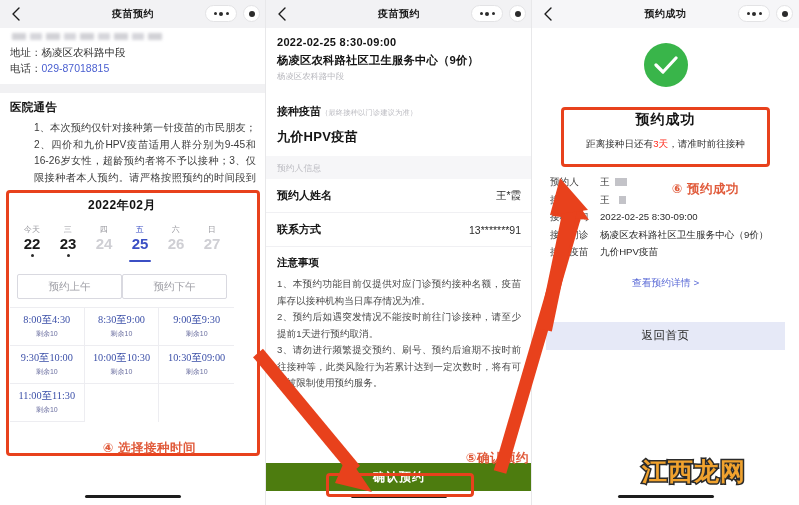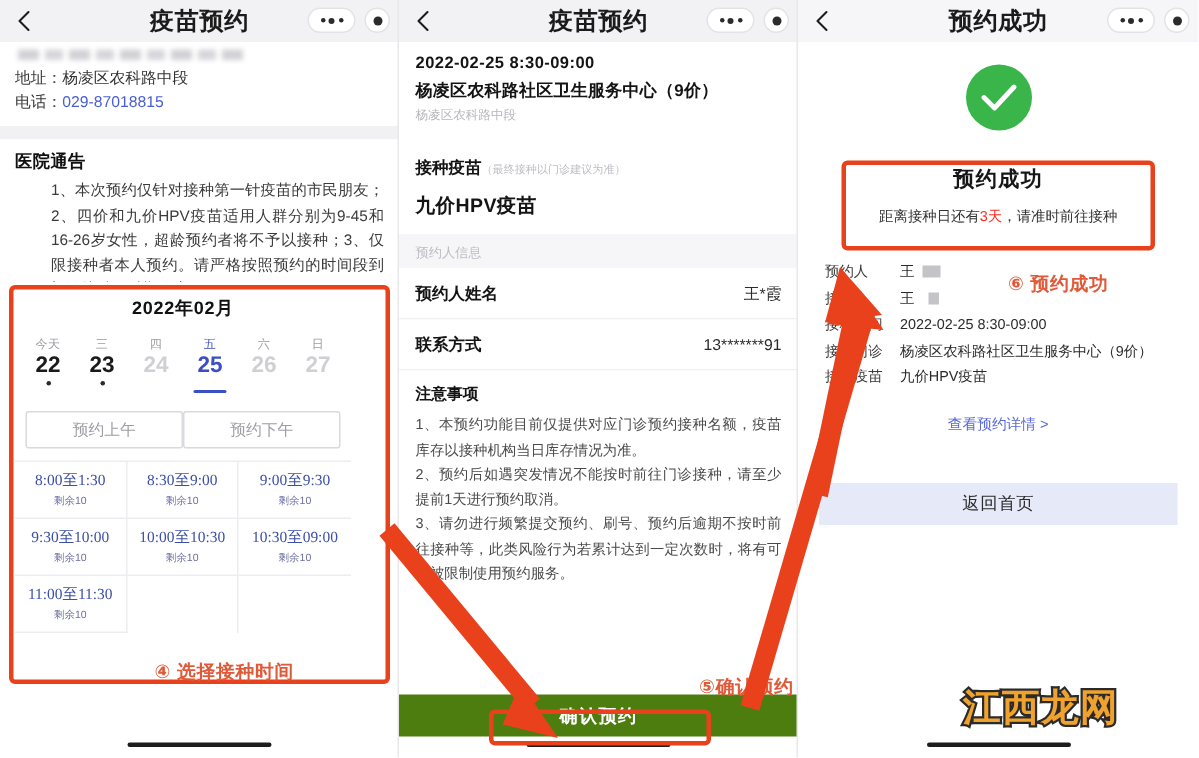--- a/index.html
+++ b/index.html
@@ -15,21 +15,21 @@
   #panel1 { left: 0; }
   #panel2 { left: 266px; }
   #panel3 { left: 532px; width: 267px; }
   .pdiv { position: absolute; top: 0; width: 1px; height: 505px; background: #e8e8ea; }
 
   
   .hdr { position: relative; height: 28px; background: #f2f2f4; display: flex; align-items: center; }
   .hdr.white { background: #f6f6f8; }
   .back { position: absolute; left: 9px; top: 5px; width: 14px; height: 18px; display: flex; align-items: center; justify-content: center; }
   .back svg { display: block; }
-  .hdr-title { width: 100%; text-align: center; font-size: 16px; font-weight: 700; color: #1b1b1b; letter-spacing: .5px; }
+  .hdr-title { width: 100%; text-align: center; font-size: 10px; font-weight: 700; color: #1b1b1b; letter-spacing: .5px; }
   .caps { position: absolute; right: 6px; top: 5px; display: flex; align-items: center; gap: 6px; }
   .cap-pill { width: 32px; height: 17px; border-radius: 9px; background: #fff; border: 1px solid #e3e3e5;
               display: flex; align-items: center; justify-content: center; gap: 2.5px; }
   .cap-pill i { width: 3px; height: 3px; border-radius: 50%; background: #2b2b2b; display: block; }
   .cap-pill i.mid { width: 4px; height: 4px; }
   .cap-circle { width: 17px; height: 17px; border-radius: 50%; background: #fff; border: 1px solid #e3e3e5;
                 display: flex; align-items: center; justify-content: center; }
   .cap-circle span { width: 6px; height: 6px; border-radius: 50%; background: #2b2b2b; display: block; }
 
   
@@ -211,21 +211,21 @@
         </div>
       </div>
 
       <div class="ampm">
         <div>预约上午</div>
         <div>预约下午</div>
       </div>
 
       <div class="slots">
         <div class="slot">
-          <div class="t">8:00至1:30</div>
+          <div class="t">8:00至4:30</div>
           <div class="r">剩余10</div>
         </div>
         <div class="slot">
           <div class="t">8:30至9:00</div>
           <div class="r">剩余10</div>
         </div>
         <div class="slot">
           <div class="t">9:00至9:30</div>
           <div class="r">剩余10</div>
         </div>

